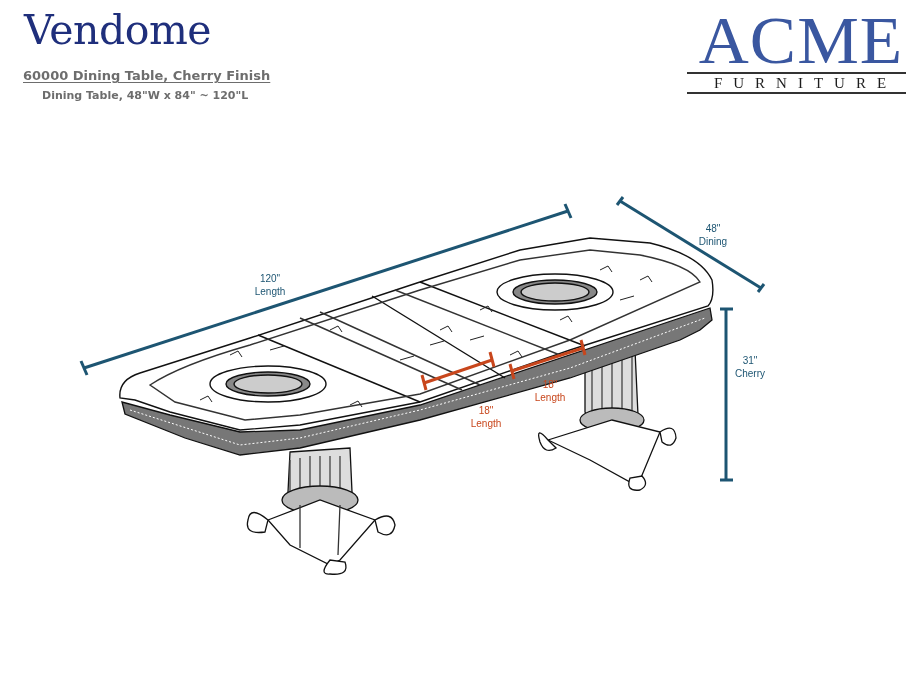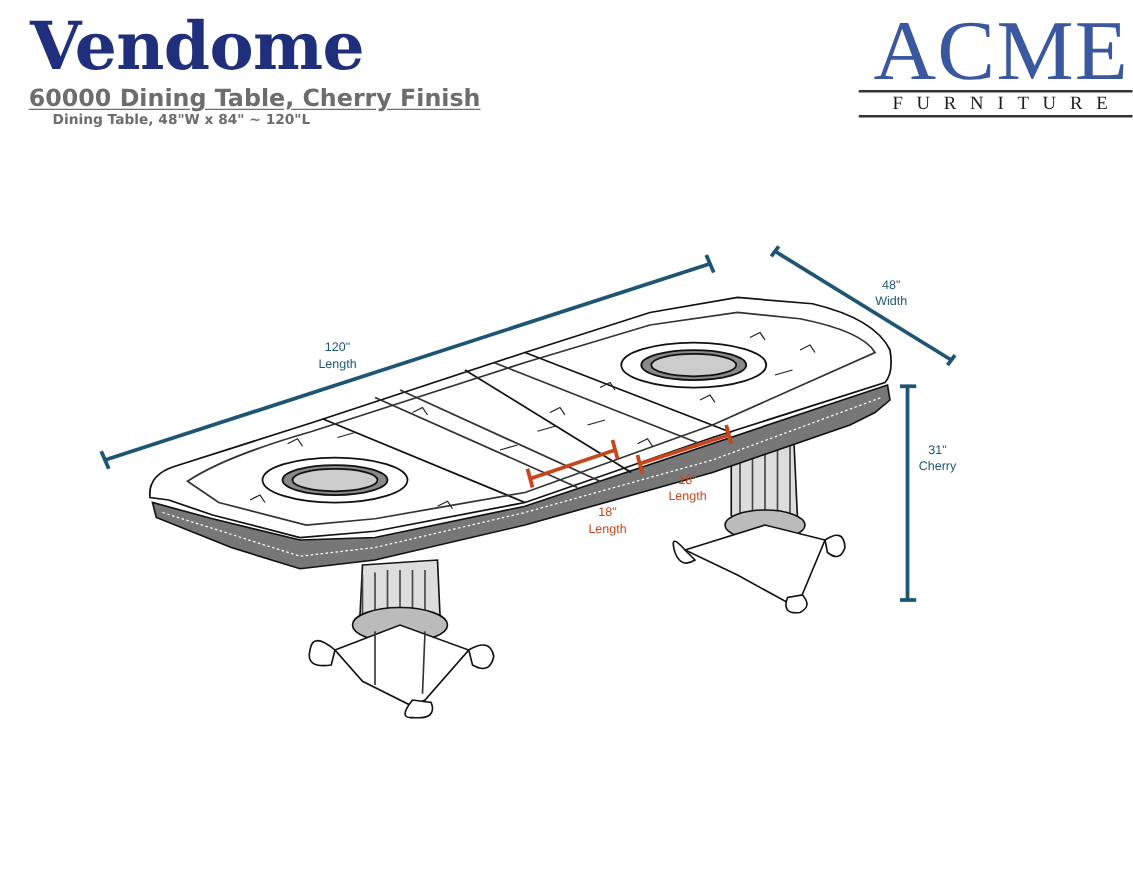--- a/index.html
+++ b/index.html
@@ -1,18 +1,18 @@
 <!DOCTYPE html>
 <html><head>
   <meta charset="utf-8">
   <style>
     html, body { margin: 0; padding: 0; background: #ffffff; }
     body { width: 906px; height: 700px; position: relative; overflow: hidden; font-family: "DejaVu Sans", sans-serif; }
-    .title { position: absolute; left: 24px; top: 6px; font-family: "DejaVu Serif", "Liberation Serif", serif; font-weight: bold; font-size: 53px; color: #1f2f7c; letter-spacing: -0.5px; }
-    .subtitle { position: absolute; left: 23px; top: 68px; font-size: 19px; font-weight: bold; color: #6d6d6d; text-decoration: underline; text-underline-offset: 2px; }
+    .title { position: absolute; left: 24px; top: 6px; font-family: "DejaVu Serif", "Liberation Serif", serif; font-weight: normal; font-size: 41px; color: #1f2f7c; letter-spacing: -0.5px; }
+    .subtitle { position: absolute; left: 23px; top: 68px; font-size: 13px; font-weight: bold; color: #6d6d6d; text-decoration: underline; text-underline-offset: 2px; }
     .subtitle2 { position: absolute; left: 42px; top: 89px; font-size: 11px; font-weight: bold; color: #6d6d6d; }
     .logo { position: absolute; left: 687px; top: 10px; width: 228px; }
     .logo-acme { font-family: "Liberation Serif", "DejaVu Serif", serif; font-size: 68px; color: #3a57a0; letter-spacing: 1px; line-height: 60px; text-align: center; transform: scaleX(1.02); }
     .logo-rule { height: 2px; background: #333; margin-top: 2px; }
     .logo-furn { font-family: "Liberation Serif", "DejaVu Serif", serif; font-weight: normal; font-size: 15px; color: #1c1c1c; letter-spacing: 11px; text-align: center; line-height: 18px; padding-left: 9px; }
     .logo-rule2 { height: 2px; background: #333; }
     svg.drawing { position: absolute; left: 0; top: 0; }
     .dim-label { position: absolute; font-family: "Liberation Sans", sans-serif; font-size: 10px; text-align: center; line-height: 13px; }
     .dim-blue { color: #1d5572; }
     .dim-red { color: #c8461c; }
@@ -111,21 +111,21 @@
     <line x1="581" y1="340" x2="585" y2="355"></line>
   </g>
 </svg>
 
 <div class="dim-label dim-blue" style="left:250px; top:272px; width:40px;">
   <div>120"</div>
   <div>Length</div>
 </div>
 <div class="dim-label dim-blue" style="left:693px; top:222px; width:40px;">
   <div>48"</div>
-  <div>Width</div>
+  <div>Dining</div>
 </div>
 <div class="dim-label dim-blue" style="left:730px; top:354px; width:40px;">
   <div>31"</div>
   <div>Cherry</div>
 </div>
 <div class="dim-label dim-red" style="left:466px; top:404px; width:40px;">
   <div>18"</div>
   <div>Length</div>
 </div>
 <div class="dim-label dim-red" style="left:530px; top:378px; width:40px;">

